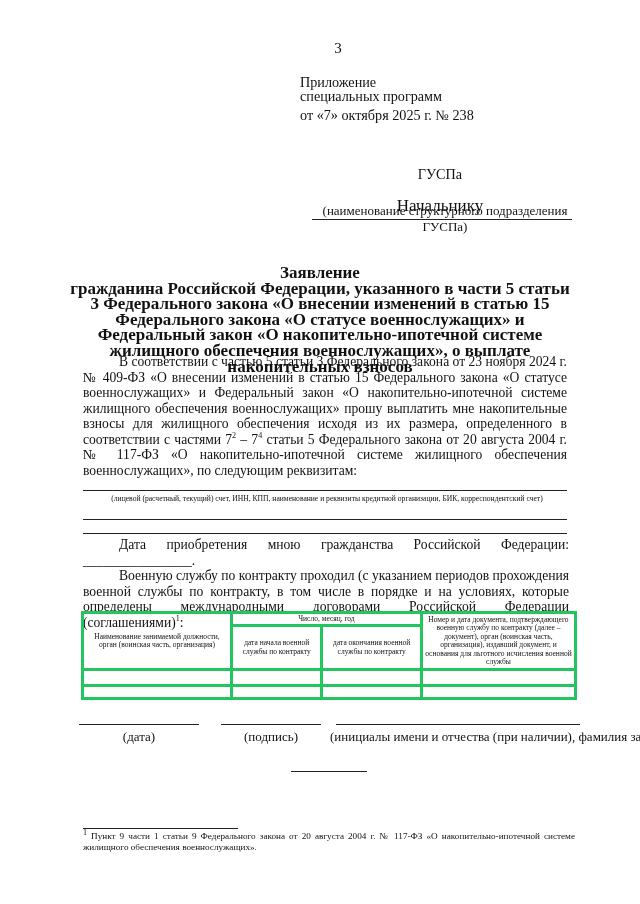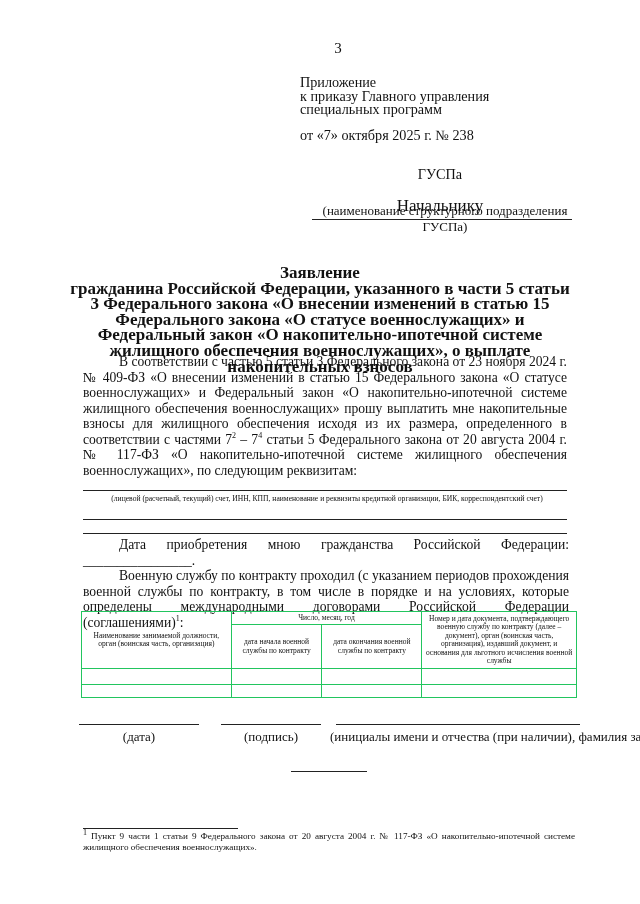--- a/index.html
+++ b/index.html
@@ -1,46 +1,45 @@
 <!DOCTYPE html>
 <html><head>
 <meta charset="utf-8">
 <style>
   html, body { margin: 0; padding: 0; background: #ffffff; }
   body { width: 640px; height: 904px; position: relative; overflow: hidden;
          font-family: "Liberation Serif", "DejaVu Serif", serif; color: #111; }
   .abs { position: absolute; }
   .page-num { left: 0; width: 640px; top: 40px; text-align: center; font-size: 15px; left: 18px; }
   .appendix { left: 300px; width: 280px; top: 76px; text-align: left; font-size: 14.2px; line-height: 13.5px; }
-  .appendix .date { margin-top: 12px; display: block; }
+  .appendix .date { margin-top: 6px; display: block; }
   .forma { left: 300px; width: 280px; top: 166px; text-align: center; font-size: 14.2px; }
   .nachalniku { left: 300px; width: 280px; top: 196px; text-align: center; font-size: 17px; }
   .addr-line { left: 312px; width: 260px; top: 219px; border-top: 1px solid #222; }
   .addr-caption { left: 300px; width: 290px; top: 203px; text-align: center; font-size: 13px; }
   .title { left: 70px; width: 500px; top: 265px; text-align: center; font-size: 17px; font-weight: bold; line-height: 15.6px; }
   .para { left: 83px; width: 484px; top: 354px; font-size: 13.6px; line-height: 15.5px; text-align: justify; }
   .para .indent { display: inline-block; width: 36px; }
   sup { font-size: 8px; line-height: 0; vertical-align: super; }
   .line { border-top: 1px solid #222; }
   .req-caption { left: 82px; width: 490px; top: 494px; text-align: center; font-size: 7.6px; white-space: nowrap; }
   .p2 { left: 83px; width: 486px; top: 537px; font-size: 13.6px; line-height: 15.6px; text-align: justify; }
   table.service { position: absolute; left: 81px; top: 611px; width: 496px; border-collapse: collapse; font-size: 7.5px; line-height: 8.5px; }
-  table.service td { border: 1px solid #22c55e; text-align: center; vertical-align: middle; padding: 0 2px; }
+  table.service td { border: 3px solid #22c55e; text-align: center; vertical-align: middle; padding: 0 2px; }
   .sig-caption { font-size: 13px; text-align: center; top: 729px; }
   .footnote-line { left: 83px; width: 155px; top: 828px; border-top: 1px solid #222; }
   .footnote { left: 83px; width: 492px; top: 831px; font-size: 9.2px; line-height: 10.5px; text-align: justify; }
 </style>
 </head>
 <body>
 
 <div class="abs page-num">3</div>
 
 <div class="abs appendix">
   <div>Приложение</div>
-  <div>к приказу Главного управления</div>
   <div>специальных программ</div>
   <span class="date">от «7» октября 2025 г. № 238</span>
 </div>
 
 <div class="abs forma">ГУСПа</div>
 <div class="abs nachalniku">Начальнику</div>
 <div class="abs addr-line"></div>
 <div class="abs addr-caption">(наименование структурного подразделения ГУСПа)</div>
 
 <div class="abs title">

